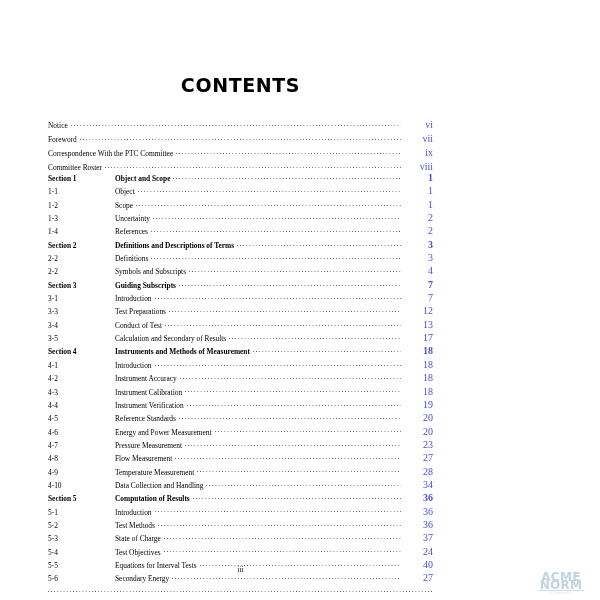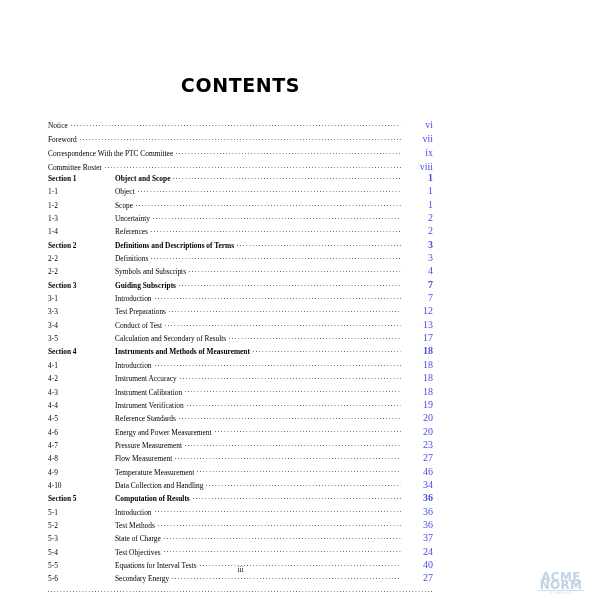--- a/index.html
+++ b/index.html
@@ -308,21 +308,21 @@
       <div class="row">
         <span class="num">4-8</span>
         <span class="title">Flow Measurement</span>
         <span class="leader"></span>
         <span class="pageno">27</span>
       </div>
       <div class="row">
         <span class="num">4-9</span>
         <span class="title">Temperature Measurement</span>
         <span class="leader"></span>
-        <span class="pageno">46</span>
+        <span class="pageno">28</span>
       </div>
       <div class="row">
         <span class="num">4-10</span>
         <span class="title">Data Collection and Handling</span>
         <span class="leader"></span>
         <span class="pageno">34</span>
       </div>
       <div class="row bold">
         <span class="num">Section 5</span>
         <span class="title">Computation of Results</span>

